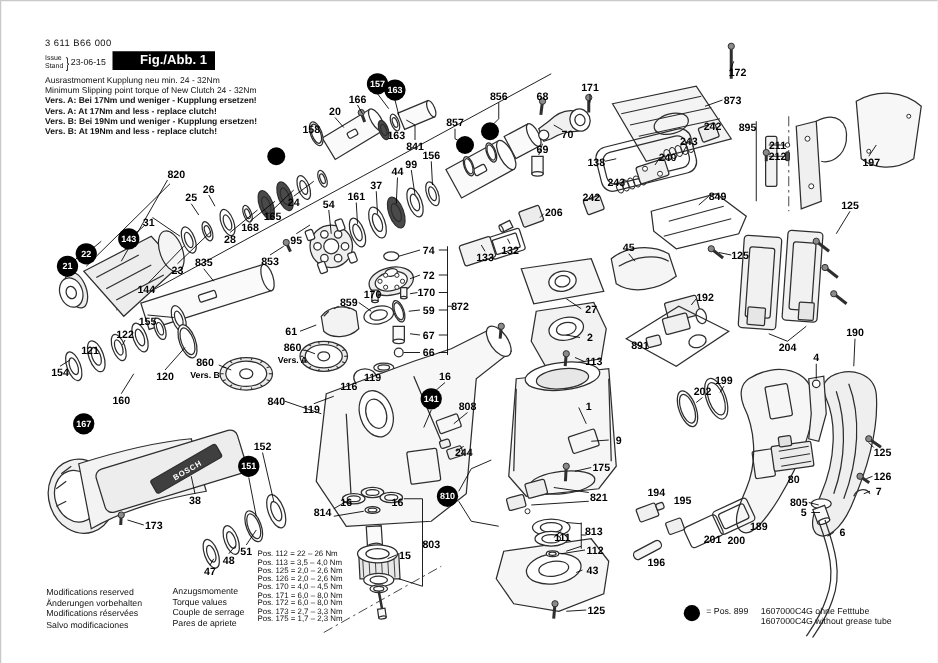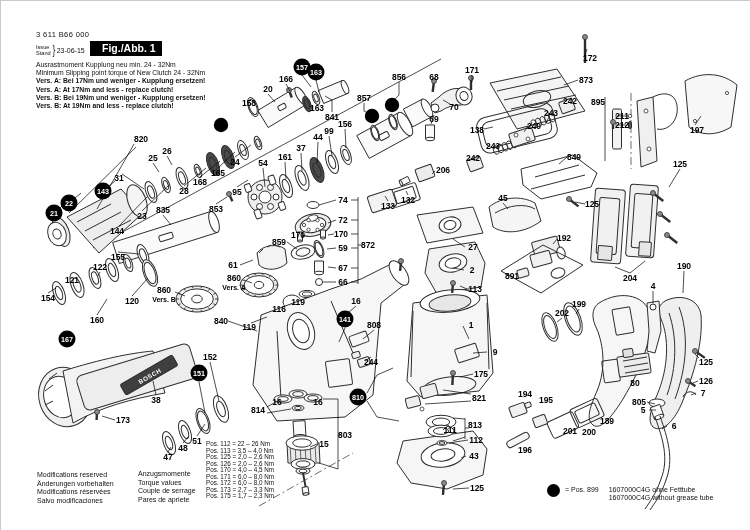--- a/index.html
+++ b/index.html
@@ -6,21 +6,21 @@
   #stage{position:relative;width:750px;height:530px;background:#fff;border:1px solid #c9c9c9;
          font-family:"Liberation Sans",sans-serif;overflow:hidden;}
   #d{position:absolute;left:0;top:0;}
   .abs{position:absolute;color:#111;}
   #hdr-partno{left:35px;top:29px;font-size:7.5px;letter-spacing:.4px;}
   #hdr-issue{left:35px;top:42px;display:flex;align-items:center;}
   .istack{font-size:5.6px;line-height:6px;}
   .brace{font-size:12px;margin:0 1px 0 1px;transform:scaleX(.7);}
   .idate{font-size:7px;}
   #fig-box{left:89px;top:40px;background:#000;color:#fff;font-size:10.5px;font-weight:bold;
-           padding:1px 6px 2px 12px;}
+           padding:1px 6px 2px 22px;}
   #clutch{left:35px;top:60px;font-size:6.8px;line-height:8.2px;}
   #clutch .b{font-weight:bold;}
   #mods{left:36px;top:470px;font-size:7px;line-height:8.6px;}
   #tq-head{left:137px;top:469px;font-size:7px;line-height:8.6px;}
   #tq-vals{left:205px;top:440px;font-size:6.3px;line-height:6.55px;}
   #legend{left:546px;top:483px;display:flex;align-items:flex-start;font-size:7px;line-height:8px;}
   #legend-dot{width:13px;height:13px;border-radius:50%;background:#000;display:inline-block;margin-right:5px;}
   #legend .eq{margin-right:10px;margin-top:2px;white-space:nowrap;}
   #legend .ln{margin-top:2px;}
 </style>

